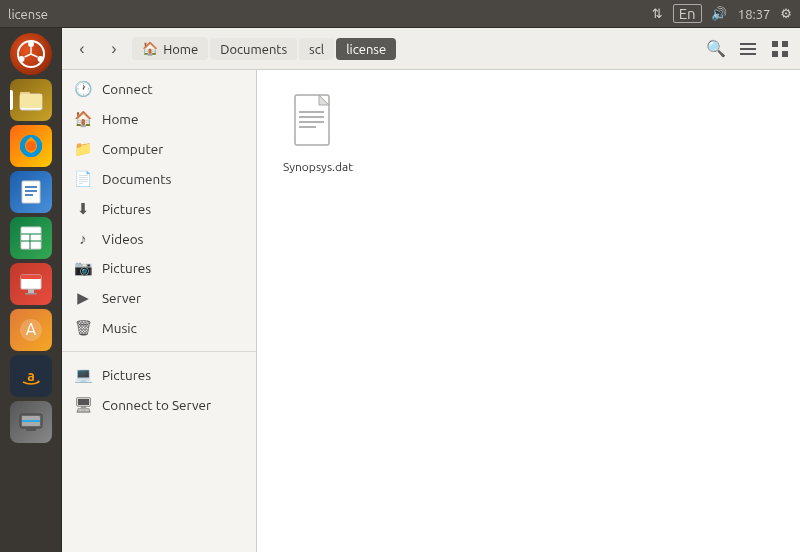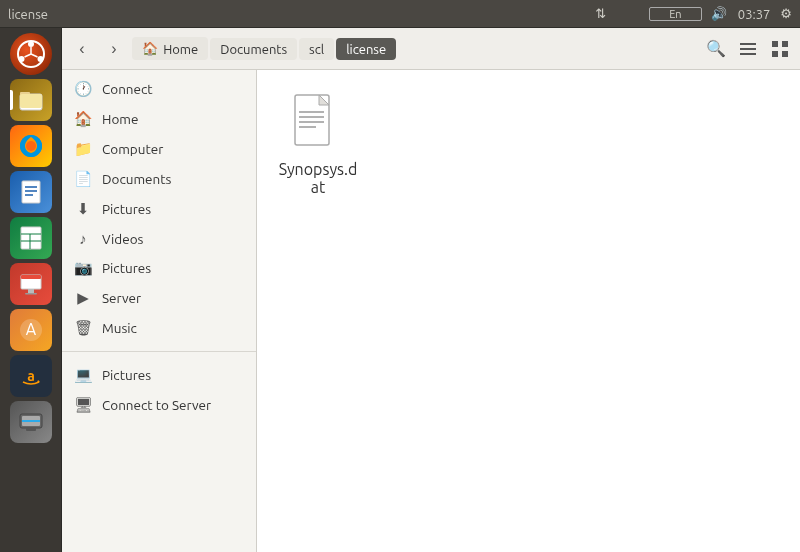--- a/index.html
+++ b/index.html
@@ -28,24 +28,23 @@
     }
     .title-bar-right {
       display: flex;
       align-items: center;
       gap: 10px;
       color: #d0cfc8;
       font-size: 13px;
     }
     .title-bar-right .en-badge {
       border: 1px solid #aaa;
-      padding: 0 19px;
-      font-size: 11px;
+      padding: 0 5px;
+      font-size: 15px;
       border-radius: 2px;
-      margin-left: 33px;
     }
 
     
     .app-container {
       display: flex;
       height: 524px;
     }
 
     
     .dock {
@@ -200,21 +199,21 @@
     }
 
     .file-icon {
       width: 48px;
       height: 60px;
       position: relative;
       margin-bottom: 6px;
     }
 
     .file-name {
-      font-size: 16px;
+      font-size: 12px;
       color: #333;
       text-align: center;
       word-break: break-all;
     }
 
     
     .dock-app {
       width: 42px;
       height: 42px;
       border-radius: 8px;
@@ -239,21 +238,21 @@
   </style>
 </head>
 <body>
 
 <div class="title-bar">
   <div class="title-bar-left">license</div>
   <div class="title-bar-right">
     <span>⇅</span>
     <span class="en-badge">En</span>
     <span>🔊</span>
-    <span>03:37</span>
+    <span>18:37</span>
     <span>⚙</span>
   </div>
 </div>
 
 <div class="app-container">
 
   <div class="dock">
 
     <div class="dock-app" style="background: radial-gradient(circle at 40% 40%, #e95420, #7a1e00); border-radius: 50%;">
       <svg width="28" height="28" viewBox="0 0 28 28">

